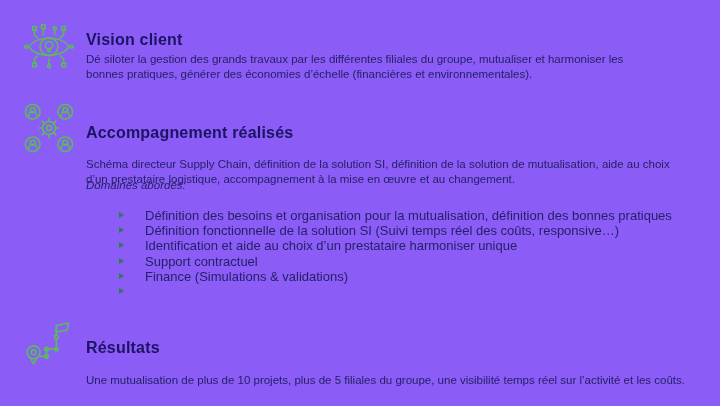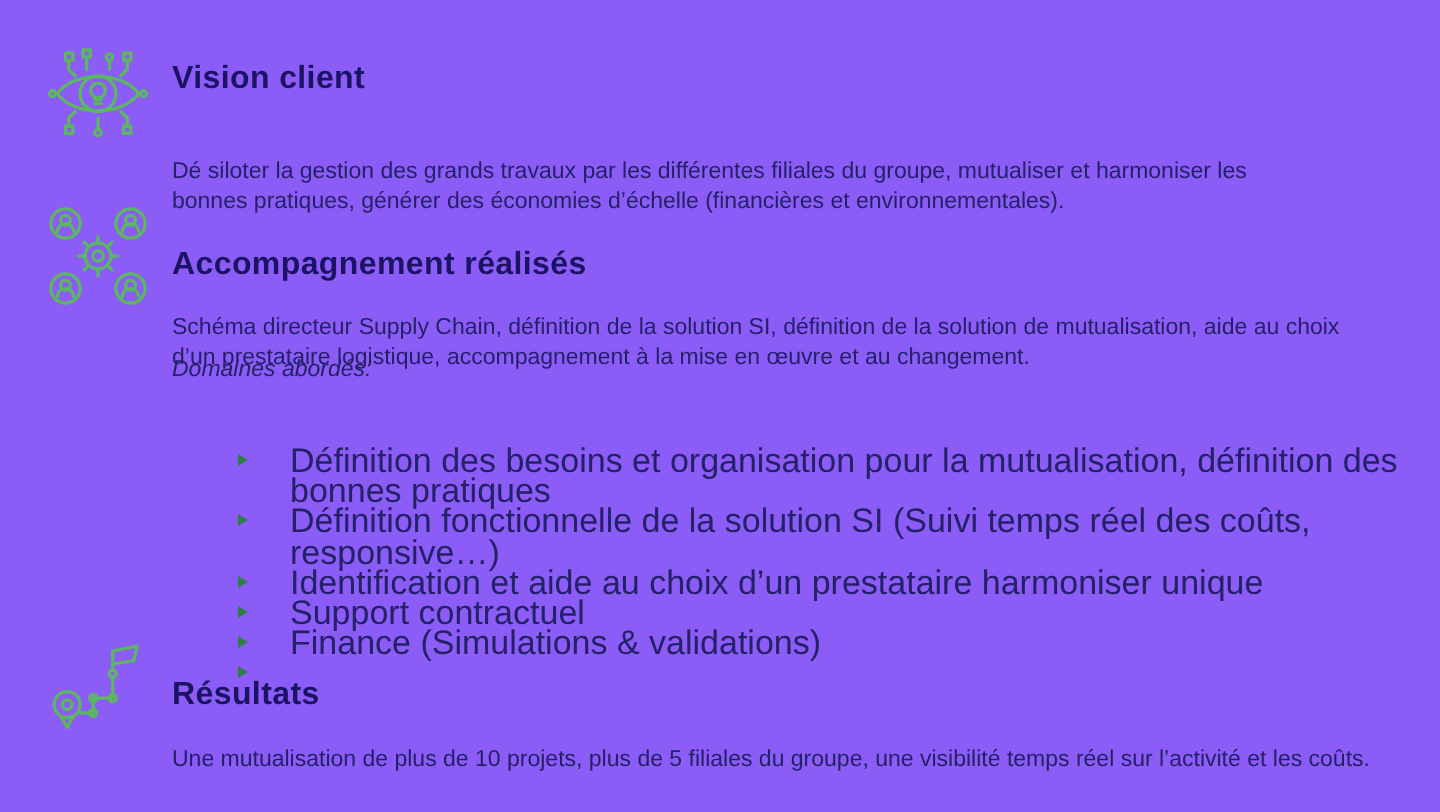--- a/index.html
+++ b/index.html
@@ -31,35 +31,35 @@
   .sec-body {
     position: absolute;
     left: 86px;
     margin: 0;
     font-size: 11.5px;
     line-height: 14.5px;
     color: #242168;
   }
   .icon-vision   { top: 20px; }
   .title-vision  { top: 31px; }
-  .body-vision   { top: 79px;  width: 575px; }
+  .body-vision   { top: 52px;  width: 575px; }
 
   .icon-accomp   { top: 102px; }
   .title-accomp  { top: 124px; }
   .body-accomp   { top: 157px; width: 595px; }
   .list-intro    { top: 178px; font-style: italic; }
 
   .bullets {
     position: absolute;
     left: 119px;
-    top: 223px;
+    top: 208px;
     margin: 0;
     padding: 0;
     list-style: none;
-    font-size: 17px;
+    font-size: 13px;
     line-height: 15.2px;
     color: #242168;
   }
   .bullets li { display: flex; align-items: flex-start; }
   .tri {
     flex: 0 0 auto;
     width: 0; height: 0;
     border-left: 5px solid #2d7d46;
     border-top: 3.5px solid transparent;
     border-bottom: 3.5px solid transparent;

